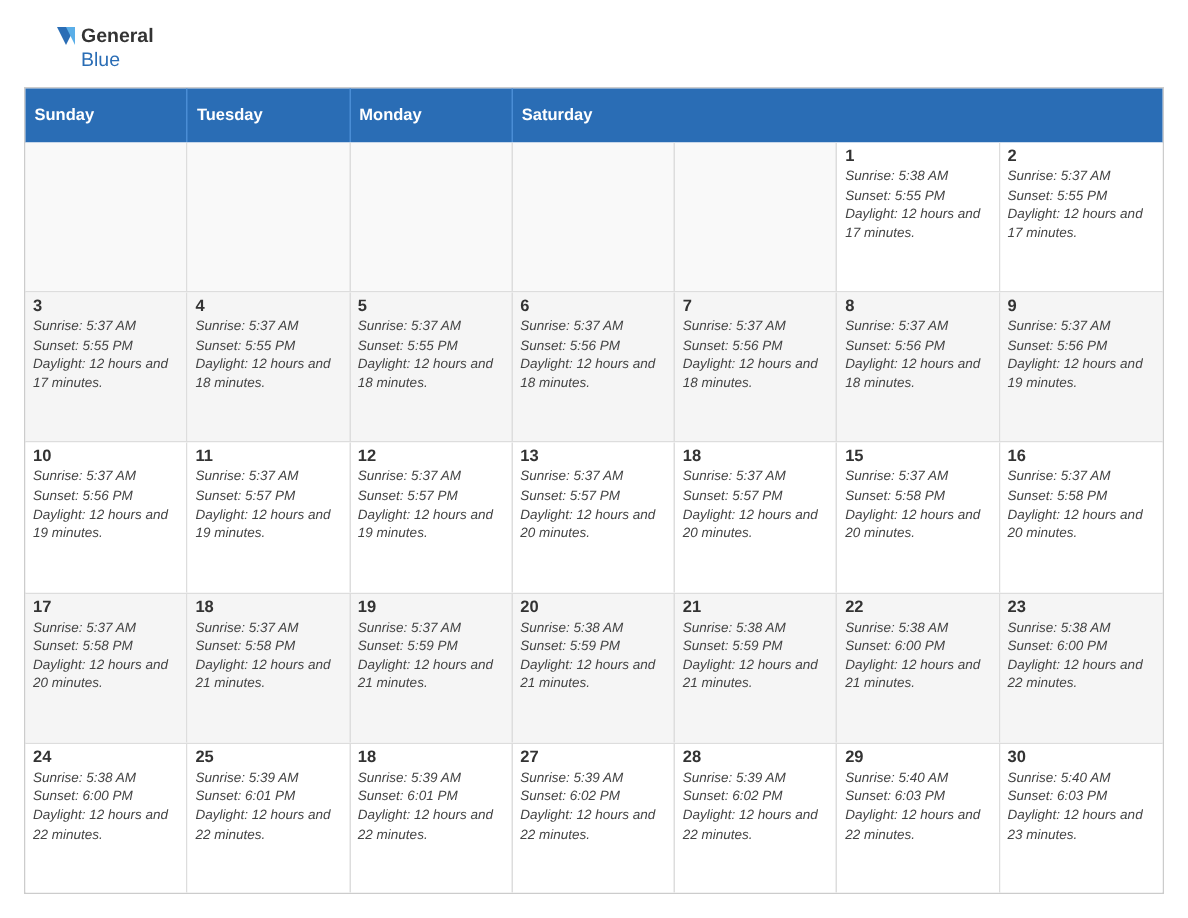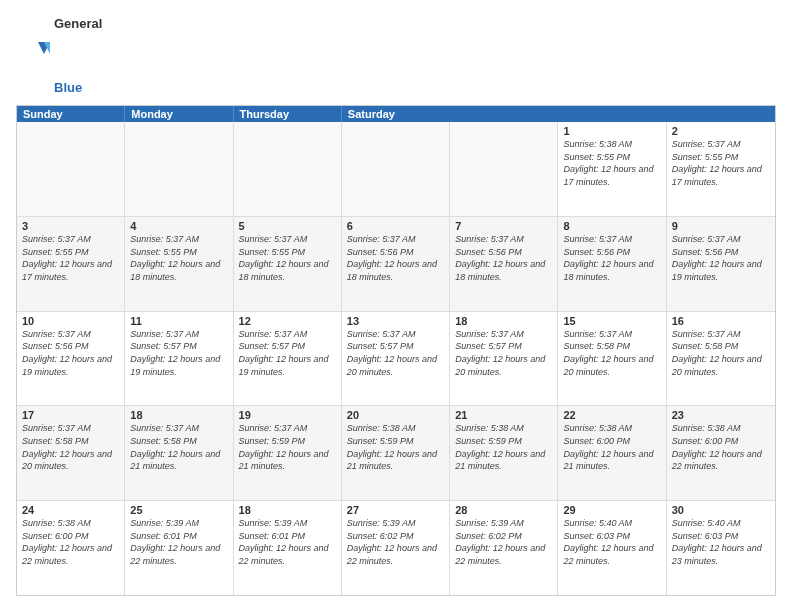--- a/index.html
+++ b/index.html
@@ -48,21 +48,21 @@
     }
     .cal-header {
       display: grid;
       grid-template-columns: repeat(7, 1fr);
       background: #2a6db5;
     }
     .cal-header-cell {
       color: #fff;
       font-size: 11px;
       font-weight: bold;
-      padding: 2px 6px;
+      padding: 12px 6px;
       border-right: 1px solid #4a8dd5;
     }
     .cal-header-cell:last-child { border-right: none; }
     .cal-body {
       flex: 1;
       display: flex;
       flex-direction: column;
     }
     .cal-row {
       display: grid;
@@ -98,35 +98,35 @@
 </head>
 <body>
 
 <div class="page">
   <div class="header">
     <div class="logo">
         <svg width="34" height="32" viewBox="0 0 34 32">
           <polygon points="22,2 34,2 28,14" fill="#2a6db5"></polygon>
           <polygon points="28,2 34,14 34,2" fill="#5aaee8"></polygon>
         </svg>
-        <div style="display: flex; flex-direction: column; line-height: 1.2; gap: 48px;">
+        <div style="display: flex; flex-direction: column; line-height: 1.2;">
           <span style="font-size: 13px; font-weight: bold; color: rgb(51, 51, 51);">General</span>
-          <span style="font-size: 13px; font-weight: bold; color: rgb(42, 109, 181);">Blue</span>
+          <span style="font-size: 13px; font-weight: normal; color: rgb(42, 109, 181);">Blue</span>
         </div>
       </div>
     <div class="title-block">
       <div class="month-title"></div>
       <div class="location"></div>
     </div>
   </div>
   <div class="calendar">
     <div class="cal-header">
     <div class="cal-header-cell">Sunday</div>
+        <div class="cal-header-cell">Tuesday</div>
         <div class="cal-header-cell">Monday</div>
-        <div class="cal-header-cell">Thursday</div>
         <div class="cal-header-cell">Saturday</div>
       </div>
     <div class="cal-body">
     <div class="cal-row">
           <div class="cal-cell empty"></div>
           <div class="cal-cell empty"></div>
           <div class="cal-cell empty"></div>
           <div class="cal-cell empty"></div>
           <div class="cal-cell empty"></div>
           <div class="cal-cell">

